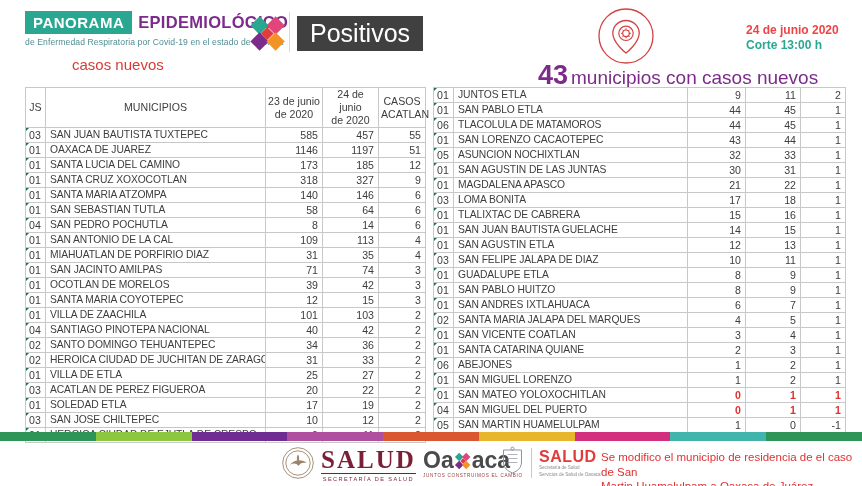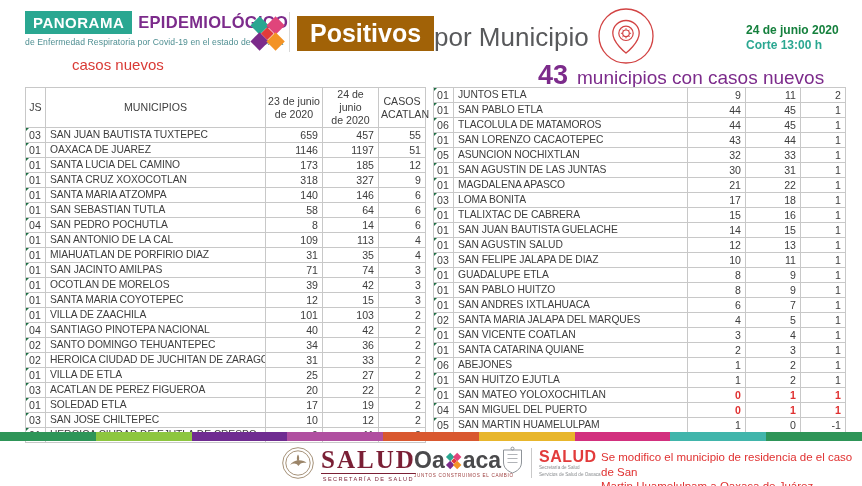--- a/index.html
+++ b/index.html
@@ -17,34 +17,34 @@
   .dc-lg{width:33px;height:33px;position:absolute;left:251px;top:17px;}
   .dc-sm{width:16px;height:16px;margin:0 1px;position:relative;top:1px;}
   .dm{position:absolute;transform:rotate(45deg);}
   .dm0{left:6%;top:6%;width:40%;height:40%;}
   .dm1{right:6%;top:6%;width:40%;height:40%;}
   .dm2{left:6%;bottom:6%;width:40%;height:40%;}
   .dm3{right:6%;bottom:6%;width:40%;height:40%;}
   .dm4{left:37%;top:37%;width:26%;height:26%;}
 
   .hdr-divider{position:absolute;left:289px;top:12px;width:1px;height:40px;background:#d8d8d8;}
-  .positivos-box{position:absolute;left:297px;top:16px;background:#a16207;color:#fff;font-weight:bold;font-size:25px;padding:3px 13px;}
+  .positivos-box{position:absolute;left:297px;top:16px;background:#404040;color:#fff;font-weight:normal;font-size:25px;padding:3px 13px;}
   .por-muni{position:absolute;left:434px;top:22px;color:#58595b;font-size:26px;}
   .circle-icon{position:absolute;left:597px;top:7px;}
   .date-box{position:absolute;left:746px;top:23px;font-size:12px;font-weight:bold;line-height:15px;}
-  .date-1{color:#15803d;}
+  .date-1{color:#ef4444;}
   .date-2{color:#2aa791;}
 
   
   .count-left{position:absolute;left:52px;top:56px;display:flex;align-items:baseline;color:#d93a35;}
   .count-left .cnum{font-size:31px;font-weight:bold;}
   .count-left .clbl{font-size:15px;margin-left:20px;}
   .count-right{position:absolute;left:538px;top:60px;display:flex;align-items:baseline;color:#7c2b8b;}
   .count-right .cnum{font-size:27px;font-weight:bold;}
-  .count-right .clbl{font-size:19px;margin-left:9px;}
+  .count-right .clbl{font-size:19px;margin-left:3px;}
 
   
   table.tbl{position:absolute;top:87px;border-collapse:collapse;table-layout:fixed;color:#3d3d3d;}
   .tbl-left{left:25px;width:400px;}
   .tbl-right{left:433px;width:412px;}
   .tbl th{font-weight:normal;font-size:10.6px;text-align:center;border:1px solid #c8c8c8;padding:0 2px;line-height:13px;height:28px;}
   .tbl td{border:1px solid #c8c8c8;font-size:10.6px;height:14px;line-height:14px;padding:0 4px;white-space:nowrap;overflow:hidden;}
   .tbl td.js{text-align:left;padding:0 1px 0 3px;position:relative;}
   .tbl td.js::before{content:'';position:absolute;left:0;top:0;border-top:3px solid #1e7145;border-right:3px solid transparent;}
   .tbl td.mun{text-align:left;font-size:10.3px;letter-spacing:-0.1px;}
@@ -54,21 +54,21 @@
   
   .stripe{position:absolute;left:0;top:432px;width:862px;height:9px;display:flex;}
   .stripe-seg{flex:1;height:9px;}
 
   
   .fuente{position:absolute;left:30px;top:457px;font-size:13px;color:#55565a;}
   .logo-fed{position:absolute;left:281px;top:446px;display:flex;align-items:center;color:#7a1f35;}
   .fed-text{margin-left:6px;}
   .fed-name{font-family:"Liberation Serif",serif;font-weight:bold;font-size:25px;letter-spacing:2px;line-height:24px;}
   .fed-sub{font-size:5.6px;letter-spacing:1.4px;border-top:1px solid #7a1f35;margin-top:1px;padding-top:1.5px;text-align:center;}
-  .logo-oax{position:absolute;left:414px;top:449px;text-align:center;}
+  .logo-oax{position:absolute;left:423px;top:449px;text-align:center;}
   .oax-name{display:flex;align-items:center;font-size:23px;font-weight:bold;color:#4a4a4c;line-height:22px;}
   .oax-sub{font-size:4.6px;color:#9b3b3b;letter-spacing:.7px;margin-top:2px;}
   .logo-sso{position:absolute;left:500px;top:446px;display:flex;align-items:center;}
   .sso-divider{width:1px;height:30px;background:#c9c9c9;margin:0 7px 0 6px;}
   .sso-text{line-height:1;}
   .sso-name{color:#e23b3b;font-weight:bold;font-size:16px;letter-spacing:.5px;}
   .sso-sub{font-size:4.6px;color:#8a8d90;margin-top:1.5px;}
   .note{position:absolute;left:601px;top:450px;width:252px;font-size:11.5px;color:#e03131;line-height:14.5px;}
 </style>
 </head>
@@ -85,21 +85,20 @@
   </div>
   <div class="diamond-cluster dc-lg">
       <div class="dm dm0" style="background: rgb(42, 167, 145);"></div>
       <div class="dm dm1" style="background: rgb(224, 69, 123);"></div>
       <div class="dm dm2" style="background: rgb(124, 43, 139);"></div>
       <div class="dm dm3" style="background: rgb(243, 147, 37);"></div>
       <div class="dm dm4" style="background: rgb(226, 59, 59);"></div>
     </div>
   <div class="hdr-divider"></div>
   <div class="positivos-box">Positivos</div>
-  <div class="por-muni">por Municipio</div>
 
   <div class="circle-icon">
     <svg width="58" height="58" viewBox="0 0 58 58">
       <circle cx="29" cy="29" r="27" fill="none" stroke="#d24343" stroke-width="1.3"></circle>
       <path d="M29 13.5c-7.4 0-13.2 5.7-13.2 12.8 0 9.6 13.2 19.8 13.2 19.8s13.2-10.2 13.2-19.8C42.2 19.2 36.4 13.5 29 13.5z" fill="none" stroke="#d24343" stroke-width="1.3"></path>
       <circle cx="29" cy="26.3" r="7.2" fill="none" stroke="#d24343" stroke-width="1.2"></circle>
       <circle cx="29" cy="26.3" r="3.3" fill="none" stroke="#d24343" stroke-width="1.2"></circle>
       <g stroke="#d24343" stroke-width="1">
         <line x1="29" y1="21.2" x2="29" y2="22.7"></line>
           <line x1="29" y1="29.9" x2="29" y2="31.4"></line>
@@ -149,21 +148,21 @@
         <th>
           <div>CASOS</div>
           <div>ACATLAN</div>
         </th>
       </tr>
     </thead>
     <tbody id="left-tbody">
         <tr>
           <td class="js">03</td>
           <td class="mun">SAN JUAN BAUTISTA TUXTEPEC</td>
-          <td class="num">659</td>
+          <td class="num">585</td>
           <td class="num">457</td>
           <td class="num">55</td>
         </tr>
         <tr>
           <td class="js">01</td>
           <td class="mun">OAXACA DE JUAREZ</td>
           <td class="num">1146</td>
           <td class="num">1197</td>
           <td class="num">51</td>
         </tr>
@@ -377,21 +376,21 @@
         </tr>
         <tr>
           <td class="js">01</td>
           <td class="mun">SAN JUAN BAUTISTA GUELACHE</td>
           <td class="num">14</td>
           <td class="num">15</td>
           <td class="num">1</td>
         </tr>
         <tr>
           <td class="js">01</td>
-          <td class="mun">SAN AGUSTIN SALUD</td>
+          <td class="mun">SAN AGUSTIN ETLA</td>
           <td class="num">12</td>
           <td class="num">13</td>
           <td class="num">1</td>
         </tr>
         <tr>
           <td class="js">03</td>
           <td class="mun">SAN FELIPE JALAPA DE DIAZ</td>
           <td class="num">10</td>
           <td class="num">11</td>
           <td class="num">1</td>
@@ -440,21 +439,21 @@
         </tr>
         <tr>
           <td class="js">06</td>
           <td class="mun">ABEJONES</td>
           <td class="num">1</td>
           <td class="num">2</td>
           <td class="num">1</td>
         </tr>
         <tr>
           <td class="js">01</td>
-          <td class="mun">SAN HUITZO EJUTLA</td>
+          <td class="mun">SAN MIGUEL LORENZO</td>
           <td class="num">1</td>
           <td class="num">2</td>
           <td class="num">1</td>
         </tr>
         <tr>
           <td class="js">01</td>
           <td class="mun">SAN MATEO YOLOXOCHITLAN</td>
           <td class="num red">0</td>
           <td class="num red">1</td>
           <td class="num red">1</td>

